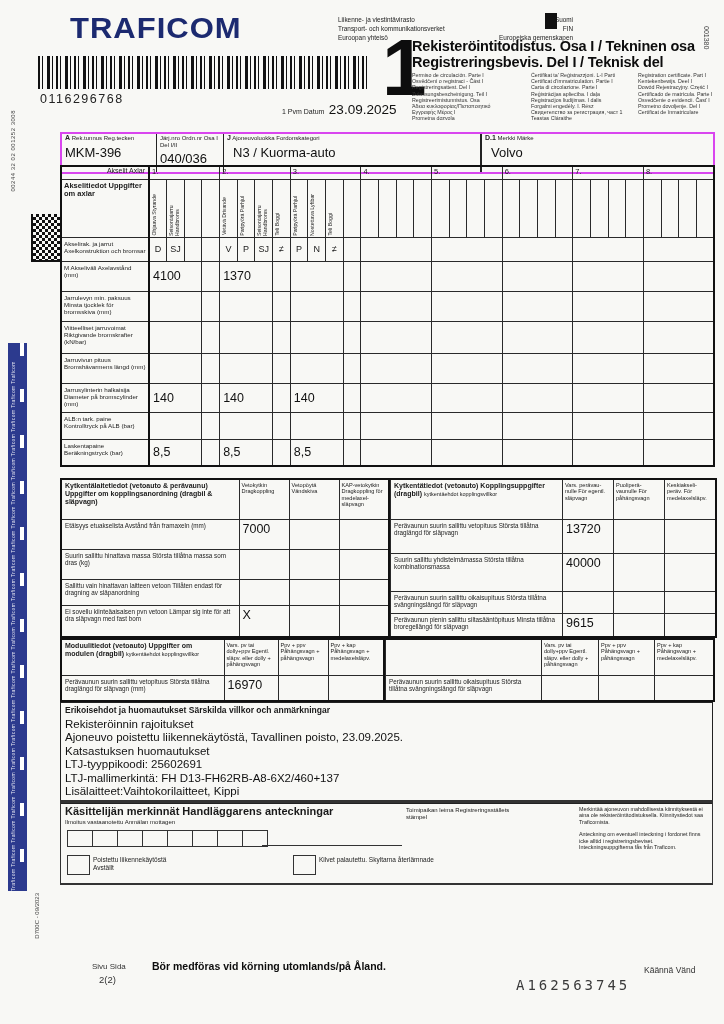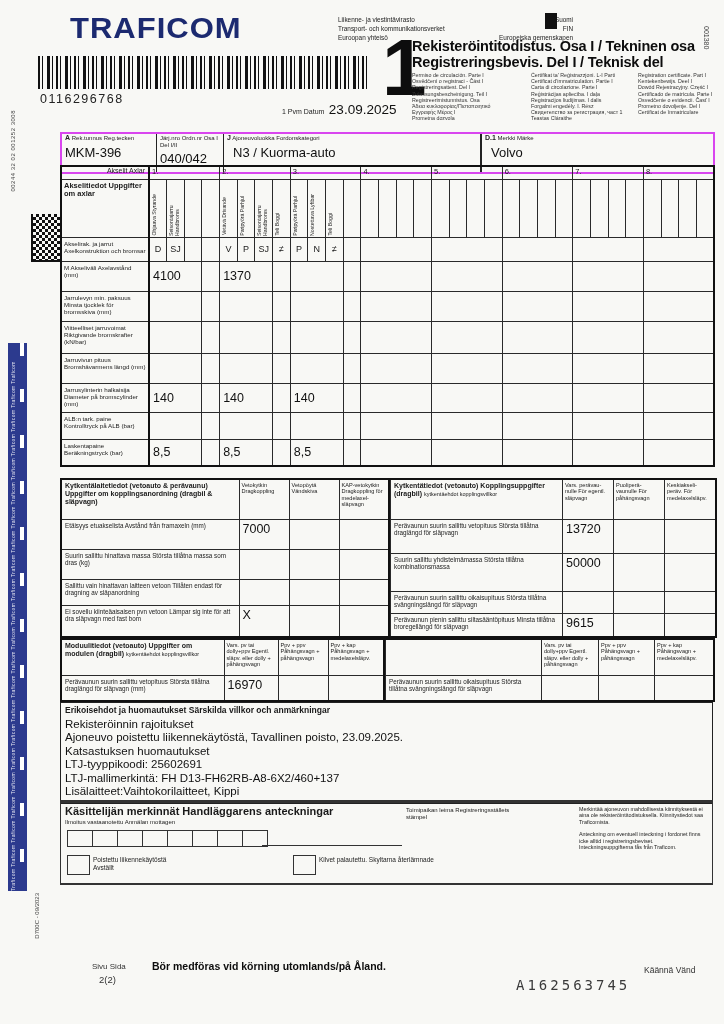--- a/index.html
+++ b/index.html
@@ -160,21 +160,21 @@
     <span class="dv">23.09.2025</span>
   </div>
 
   <div class="abs idrow">
     <div class="cell" style="width:88px">
       <div class="fl"><b>A</b> <span>Rek.tunnus Reg.tecken</span></div>
       <div class="fv">MKM-396</div>
     </div>
     <div class="cell" style="width:60px">
       <div class="fl">Järj.nro Ordn.nr Osa I Del I/II</div>
-      <div class="fv">040/042</div>
+      <div class="fv">040/036</div>
     </div>
     <div class="cell" style="width:250px">
       <div class="fl"><b>J</b> <span>Ajoneuvoluokka Fordonskategori</span></div>
       <div class="fv" style="padding-left:6px">N3 / Kuorma-auto</div>
     </div>
     <div class="cell" style="flex:1;border-left-width:2px">
       <div class="fl"><b>D.1</b> <span>Merkki Märke</span></div>
       <div class="fv" style="padding-left:6px">Volvo</div>
     </div>
   </div>
@@ -432,21 +432,21 @@
         <td class="ch">Keskiakseli- peräv. För medelaxelsläpv.</td>
       </tr>
       <tr style="height:34px">
         <td class="rl">Perävaunun suurin sallittu vetopituus Största tillåtna draglängd för släpvagn</td>
         <td class="cv">13720</td>
         <td class="cv"></td>
         <td class="cv"></td>
       </tr>
       <tr style="height:38px">
         <td class="rl">Suurin sallittu yhdistelmämassa Största tillåtna kombinationsmassa</td>
-        <td class="cv">50000</td>
+        <td class="cv">40000</td>
         <td class="cv"></td>
         <td class="cv"></td>
       </tr>
       <tr style="height:22px">
         <td class="rl">Perävaunun suurin sallittu oikaisupituus Största tillåtna svängningslängd för släpvagn</td>
         <td class="cv"></td>
         <td class="cv"></td>
         <td class="cv"></td>
       </tr>
       <tr style="height:24px">

